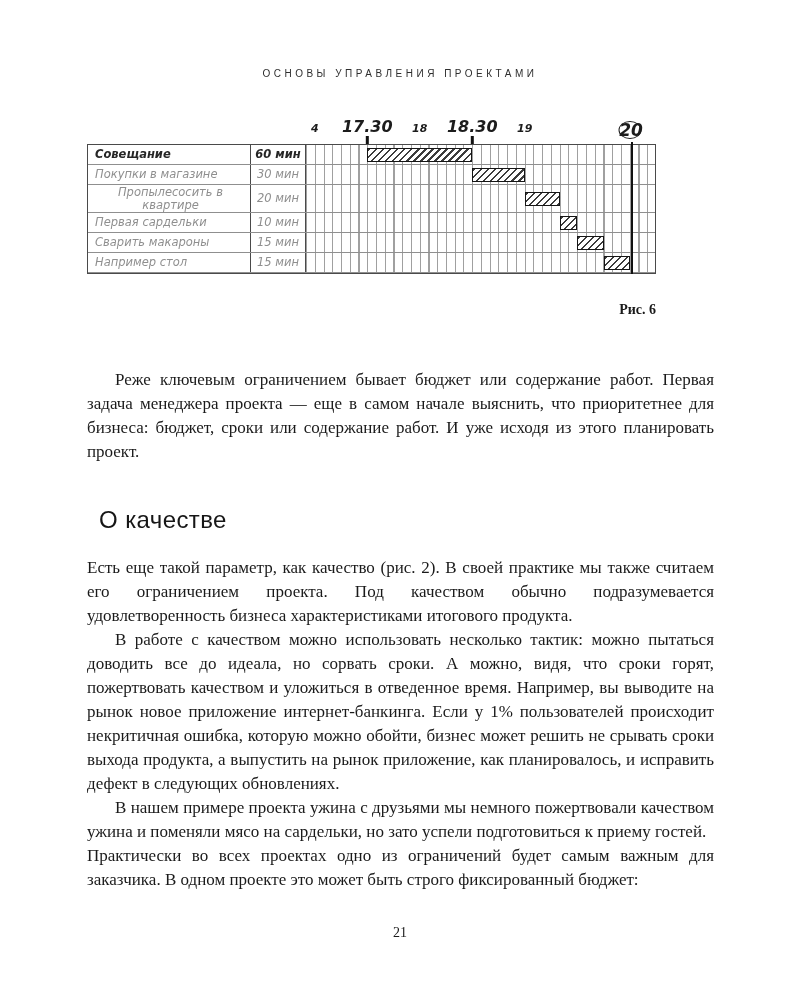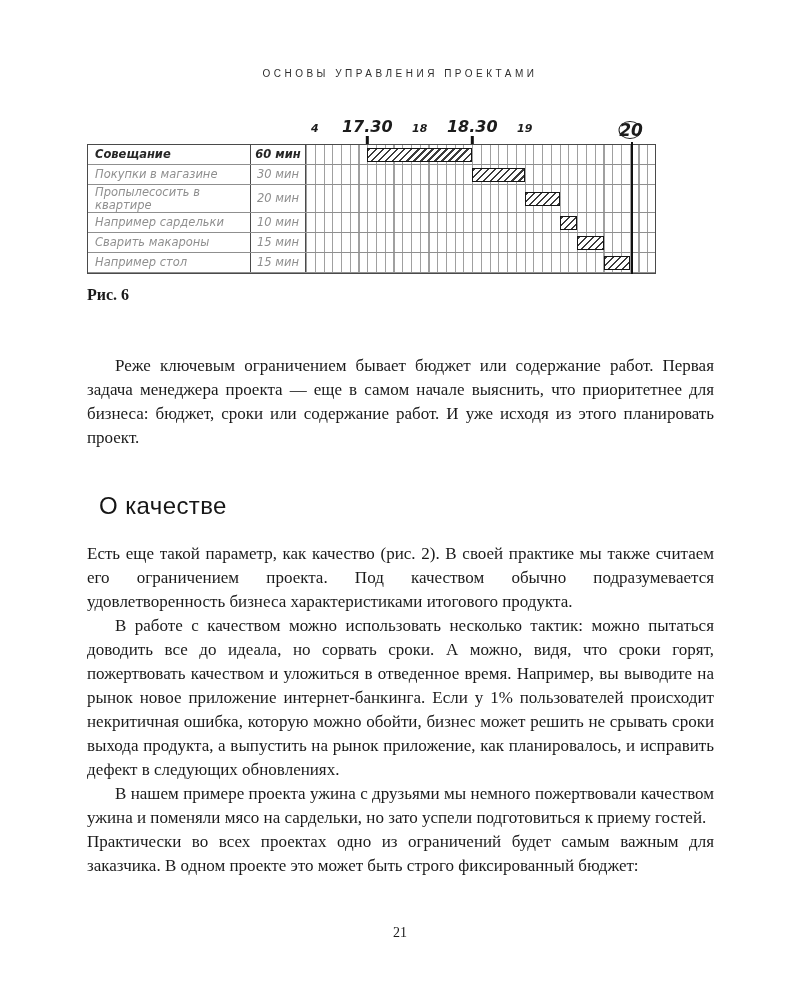--- a/index.html
+++ b/index.html
@@ -25,21 +25,21 @@
   .tick-small  { bottom:9px; font-size:11px; font-weight:bold; font-style:italic; }
   .tick-major  { bottom:8px; font-size:16px; font-weight:bold; font-style:italic; }
   .tick-circled{
     bottom:5px; font-size:17px; font-weight:bold; font-style:italic;
     border:1.6px solid #1c1c1c; border-radius:50%;
     width:21px; height:16px; line-height:16px; text-align:center;
   }
   .tick-mark { position:absolute; bottom:0; width:2.4px; height:8px; background:#111; transform:translateX(-50%); }
 
   .gantt-body {
-    position:relative; border:1.4px solid #4a4a4a; width:569px; box-sizing:border-box;
+    position:relative; border:1.4px solid #4a4a4a; width:569px; box-sizing:border-box;text-align:center;
   }
   .g-row { display:flex; align-items:stretch; min-height:19px; border-bottom:1px solid #8f8f8f; }
   .g-row:last-child { border-bottom:none; }
   .g-label, .g-dur {
     font-family:"DejaVu Sans", sans-serif; font-style:italic;
     font-size:11.5px; line-height:1.1; color:#8f8f8f;
     display:flex; align-items:center; box-sizing:border-box;
   }
   .g-label { flex:0 0 163px; padding:1px 4px 1px 7px; border-right:1.3px solid #4a4a4a; }
   .g-dur   { flex:0 0 55px;  padding:1px 2px; justify-content:center; border-right:1.3px solid #4a4a4a; }
@@ -50,22 +50,22 @@
   }
   .g-bar {
     position:absolute; top:50%; transform:translateY(-50%);
     height:14px; box-sizing:border-box;
     border:1.5px solid #161616;
     background:repeating-linear-gradient(135deg, #3c3c3c 0, #3c3c3c 1.8px, transparent 1.8px, transparent 5px) #fff;
   }
   .g-deadline { position:absolute; top:-3px; bottom:-1px; width:2.6px; background:#111; }
 
   .fig-caption {
-    width:569px; text-align:left; margin-top:12px;
-    font-size:16px; font-weight:bold;
+    width:569px; text-align:right; margin-top:28px;
+    font-size:14px; font-weight:bold;
   }
 
   
   .para {
     margin:0; font-size:17px; line-height:24px; text-align:justify;
     hyphens:auto; -webkit-hyphens:auto;
   }
   .indent { text-indent:28px; }
   .p-first { margin-top:50px; }
 
@@ -117,21 +117,21 @@
             </div>
           </div>
           <div class="g-row">
             <div class="g-label">Пропылесосить в квартире</div>
             <div class="g-dur">20 мин</div>
             <div class="g-grid" style="width: 350px;">
               <div class="g-bar" style="left: 218.75px; width: 35px;"></div>
             </div>
           </div>
           <div class="g-row">
-            <div class="g-label">Например сардельки</div>
+            <div class="g-label">Первая сардельки</div>
             <div class="g-dur">10 мин</div>
             <div class="g-grid" style="width: 350px;">
               <div class="g-bar" style="left: 253.75px; width: 17.5px;"></div>
             </div>
           </div>
           <div class="g-row">
             <div class="g-label">Сварить макароны</div>
             <div class="g-dur">15 мин</div>
             <div class="g-grid" style="width: 350px;">
               <div class="g-bar" style="left: 271.25px; width: 26.25px;"></div>

